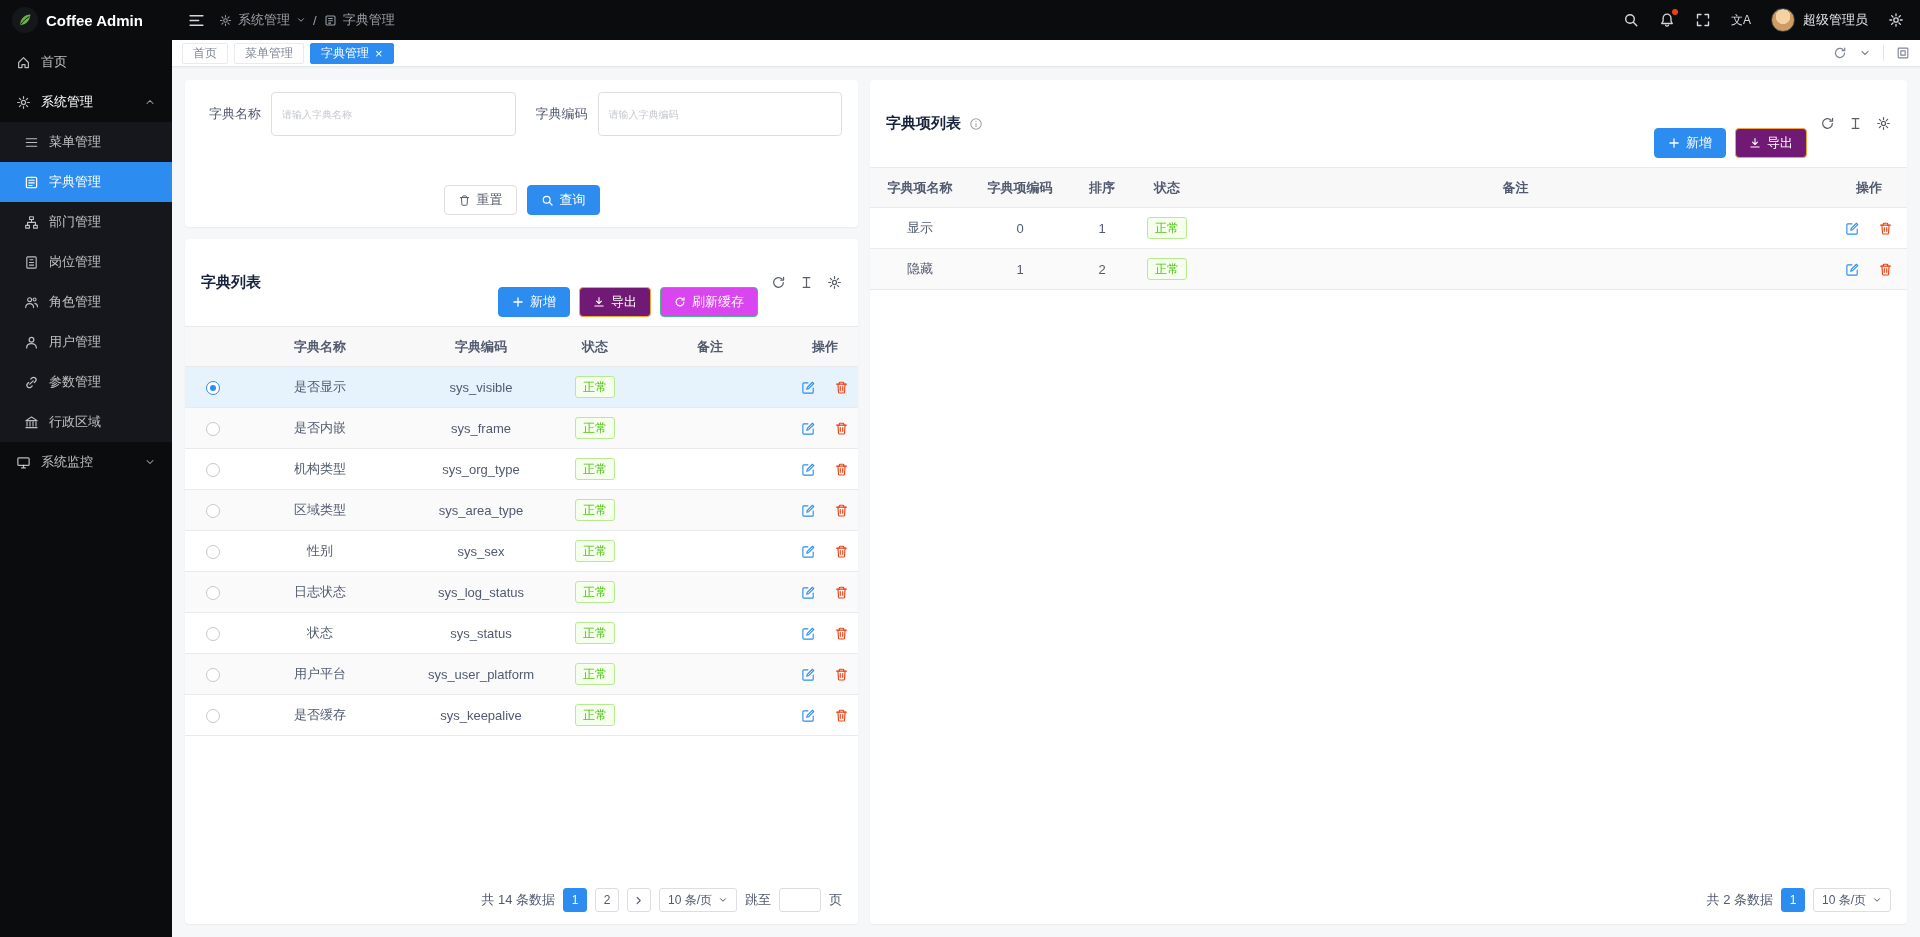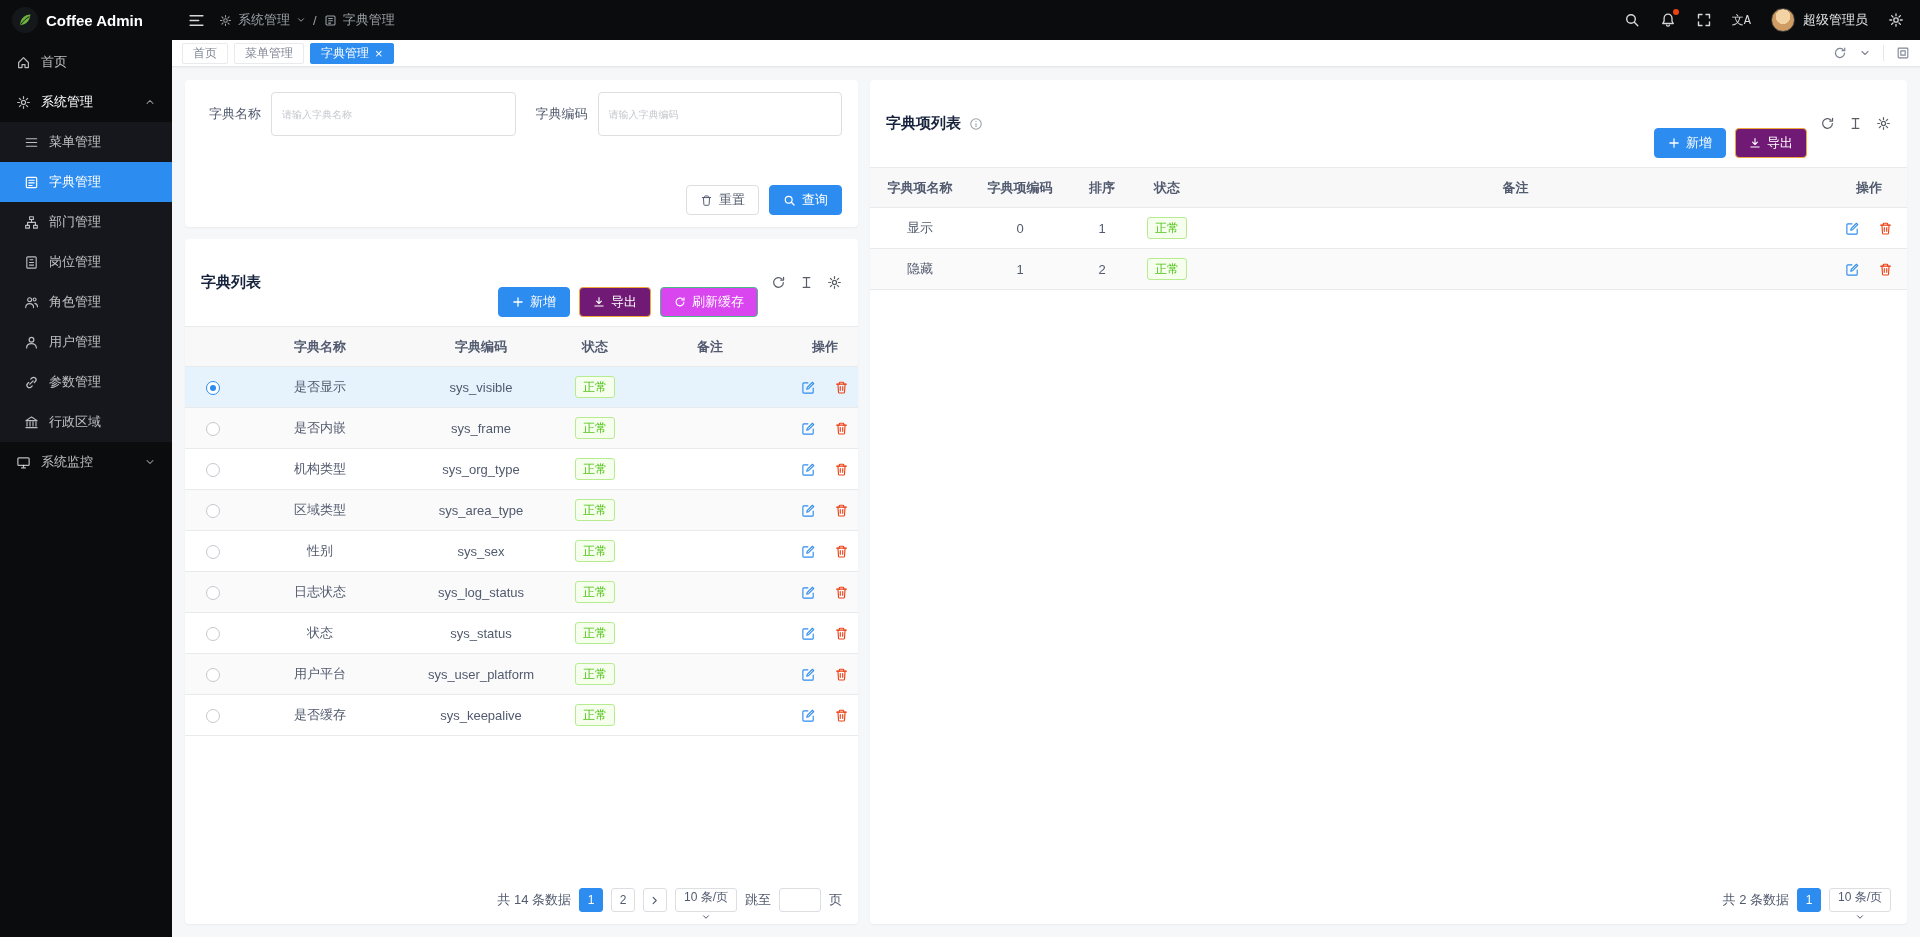--- a/index.html
+++ b/index.html
@@ -29,21 +29,21 @@
 
   
   .main { flex:1; display:flex; flex-direction:column; min-width:0; }
   .topbar { height:40px; background:#0b0c0e; display:flex; align-items:center; padding:0 16px; gap:14px; color:#cfd2d6; flex-shrink:0; }
   .topbar .tb-icon { color:#d6d8db; cursor:pointer; display:flex; }
   .crumb { display:flex; align-items:center; gap:7px; color:#9aa0a6; font-size:13px; }
   .crumb .crumb-item { display:flex; align-items:center; gap:6px; cursor:pointer; }
   .topbar-right { margin-left:auto; display:flex; align-items:center; gap:20px; }
   .bell-wrap { position:relative; display:flex; }
   .bell-dot { position:absolute; top:-3px; right:-3px; width:6px; height:6px; border-radius:50%; background:#ed4014; }
-  .trans-icon { font-size:12px; color:#d6d8db; letter-spacing:0; cursor:pointer;font-family:Liberation Mono, monospace; }
+  .trans-icon { font-size:12px; color:#d6d8db; letter-spacing:0; cursor:pointer; }
   .user-chip { display:flex; align-items:center; gap:8px; cursor:pointer; }
   .avatar { width:24px; height:24px; border-radius:50%; flex-shrink:0;
     background:radial-gradient(circle at 50% 35%, #f3d3a4 0 40%, #cf9d64 41% 100%); border:1px solid #3a3b3e; }
   .user-name { color:#e3e5e8; font-size:13px; }
 
   
   .tabbar { height:27px; background:#fff; display:flex; align-items:center; gap:6px; padding:0 10px; border-bottom:1px solid #e4e6e9; box-shadow:0 1px 2px rgba(0,0,0,.04); flex-shrink:0; }
   .tab { height:21px; display:inline-flex; align-items:center; gap:6px; padding:0 10px; border:1px solid #e8eaec; border-radius:2px; background:#fff; font-size:12px; color:#808695; cursor:pointer; }
   .tab.active { background:#2d8cf0; border-color:#2d8cf0; color:#fff; }
   .tab .tab-close { font-size:13px; line-height:1; cursor:pointer; }
@@ -55,21 +55,21 @@
   .left-col { width:673px; flex-shrink:0; display:flex; flex-direction:column; gap:12px; }
   .card { background:#fff; border-radius:4px; box-shadow:0 1px 2px rgba(0,0,0,.05); }
 
   
   .search-card { padding:12px 16px; }
   .form-row { display:flex; align-items:center; gap:12px; }
   .field { flex:1; display:flex; align-items:center; }
   .field label { width:70px; text-align:right; padding-right:10px; color:#515a6e; flex-shrink:0; }
   .field input { flex:1; min-width:0; height:44px; border:1px solid #dcdee2; border-radius:4px; padding:0 10px; font-size:10px; color:#515a6e; outline:none; font-family:inherit; }
   input::placeholder { color:#c5c8ce; }
-  .btn-row { display:flex; justify-content:flex-end; gap:10px; margin-top:10px; }
+  .btn-row { display:flex; justify-content:center; gap:10px; margin-top:10px; }
 
   .btn { height:30px; display:inline-flex; align-items:center; gap:6px; padding:0 13px; border-radius:4px; border:1px solid #dcdee2; background:#fff; color:#515a6e; font-size:13px; cursor:pointer; font-family:inherit; white-space:nowrap;margin-top:39px; }
   .btn.primary { background:#2d8cf0; border-color:#2d8cf0; color:#fff; }
   .btn.warning { background:#701a75; border-color:#f0a73a; color:#fff; }
   .btn.success { background:#d946ef; border-color:#4cb984; color:#fff; }
 
   
   .list-card { flex:1; display:flex; flex-direction:column; min-height:0; }
   .right-card { flex:1; display:flex; flex-direction:column; min-width:0; }
   .card-head { display:flex; align-items:center; gap:8px; padding:9px 16px; flex-shrink:0; }
@@ -94,21 +94,21 @@
   .op-btn { display:inline-flex; vertical-align:middle; margin:0 7px; cursor:pointer; }
   .op-edit { color:#2d8cf0; }
   .op-del { color:#ed4014; }
 
   .spacer { flex:1; }
 
   
   .pager { display:flex; align-items:center; justify-content:flex-end; gap:8px; padding:12px 16px; font-size:13px; color:#515a6e; flex-shrink:0; }
   .page-btn { min-width:24px; height:24px; display:inline-flex; align-items:center; justify-content:center; padding:0 4px; border:1px solid #dcdee2; border-radius:3px; background:#fff; font-size:12px; cursor:pointer; color:#515a6e; }
   .page-btn.active { background:#2d8cf0; border-color:#2d8cf0; color:#fff; }
-  .page-size { height:24px; display:inline-flex; align-items:center; gap:6px; padding:0 8px; border:1px solid #dcdee2; border-radius:3px; background:#fff; font-size:12px; cursor:pointer;flex-direction:column; }
+  .page-size { height:24px; display:inline-flex; align-items:center; gap:6px; padding:0 8px; border:1px solid #dcdee2; border-radius:3px; background:#fff; font-size:12px; cursor:pointer; }
   .jump-input { width:42px; height:24px; border:1px solid #dcdee2; border-radius:3px; outline:none; padding:0 6px; font-size:12px; font-family:inherit; }
 </style>
 </head>
 <body>
 
 <div class="app">
 
   <aside class="sidebar">
     <div class="logo">
       <span class="logo-mark">

